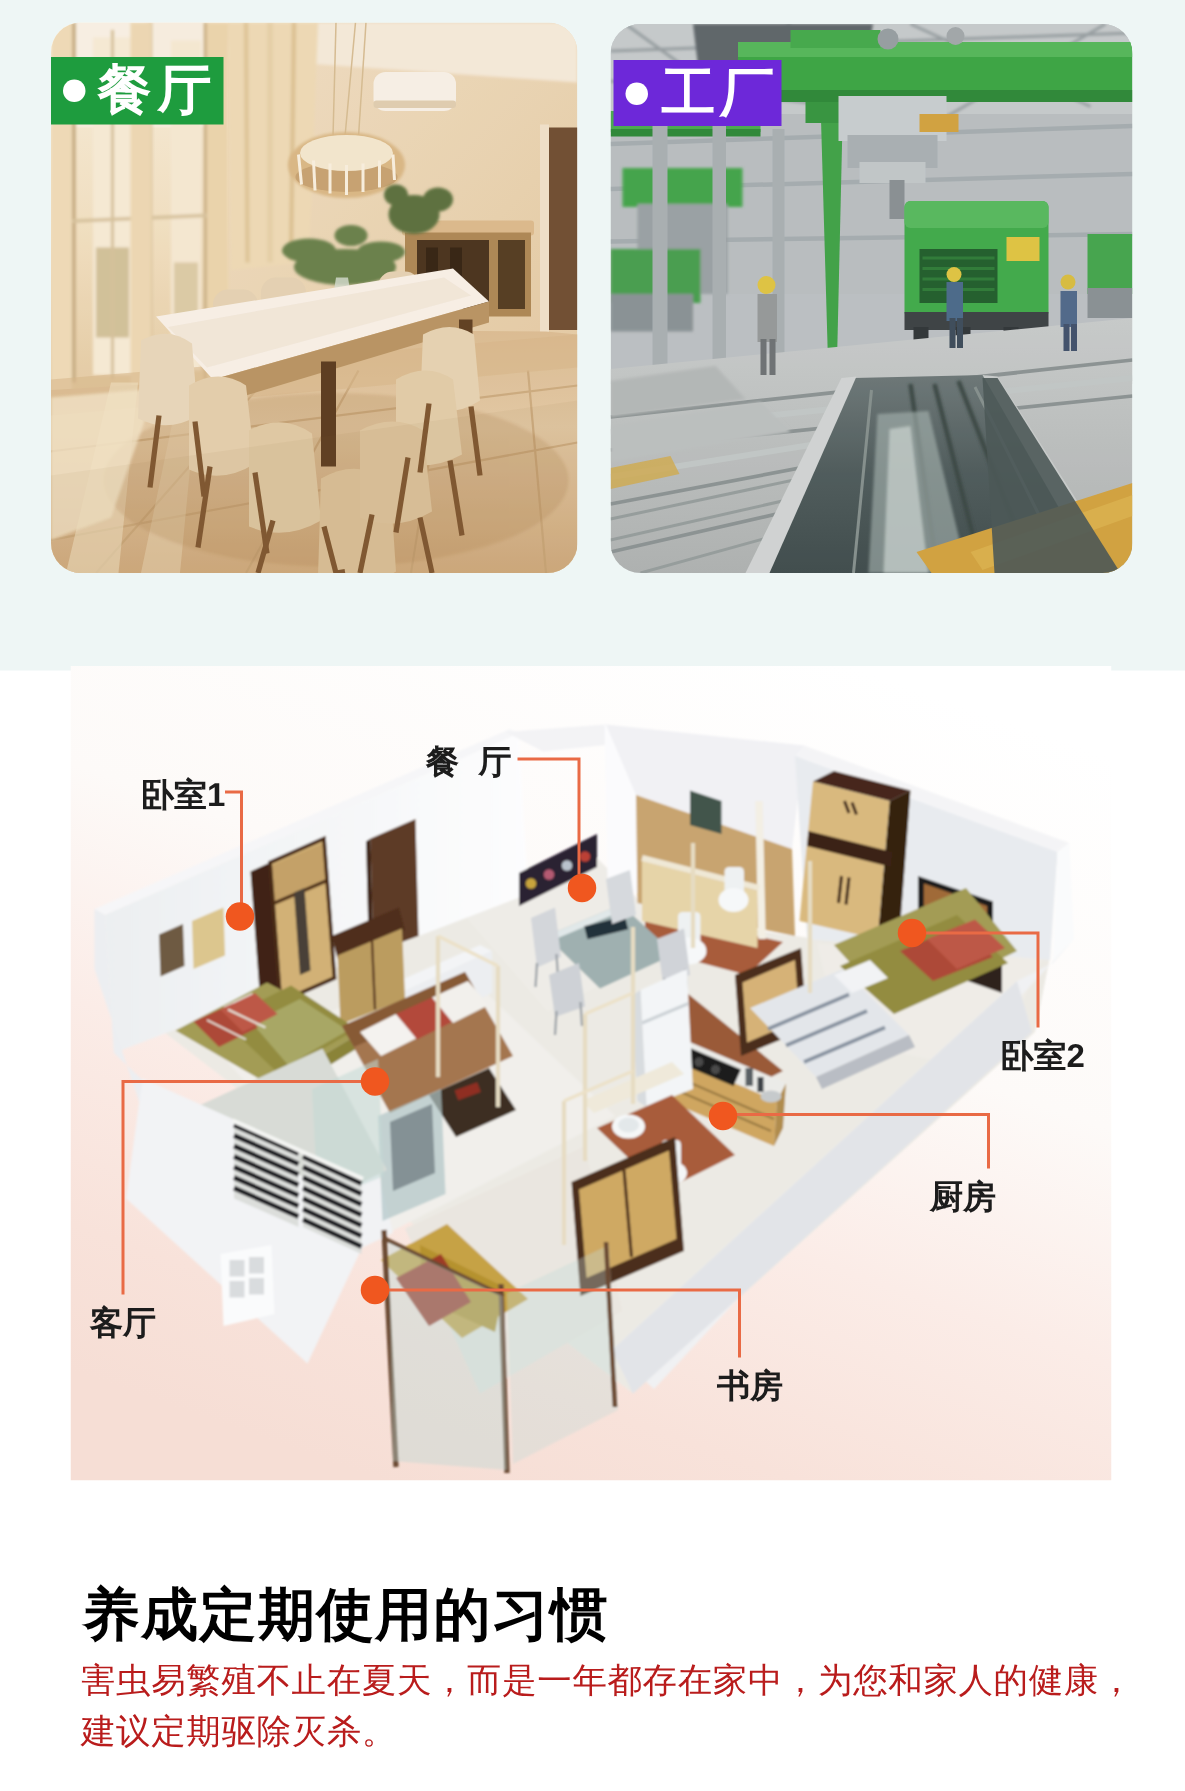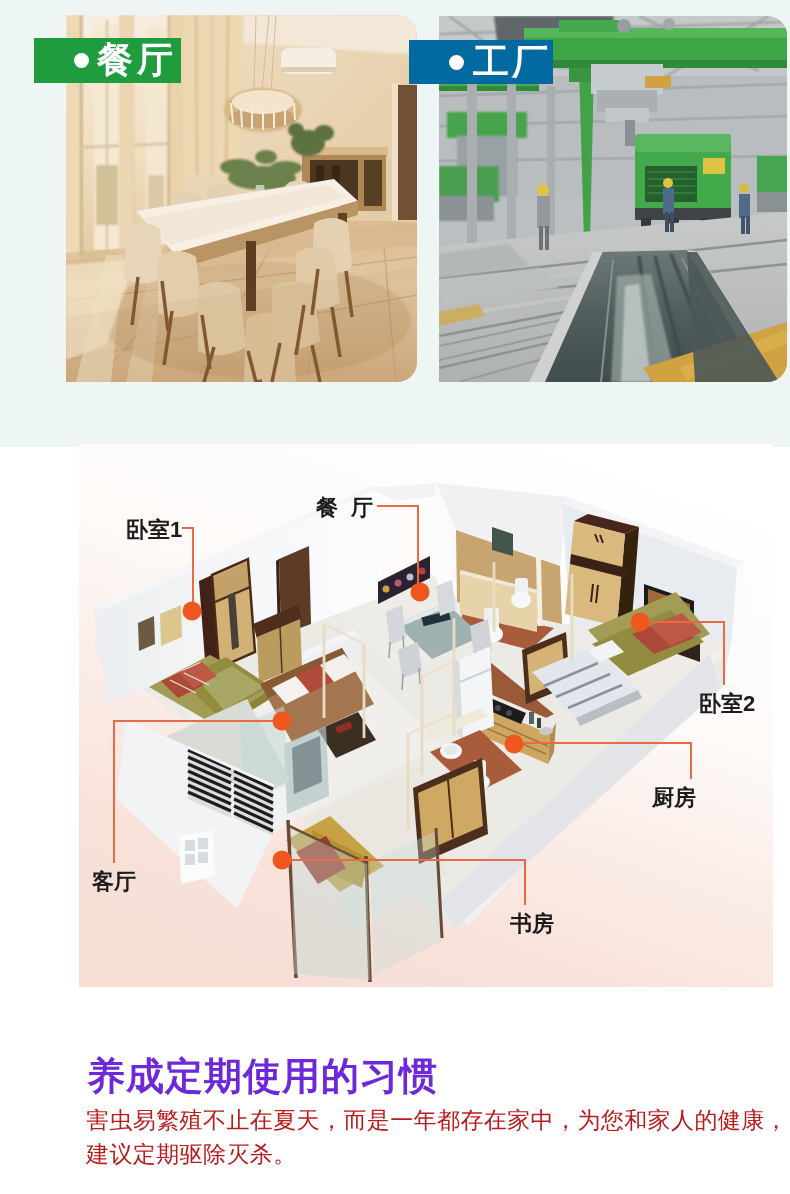--- a/index.html
+++ b/index.html
@@ -1,18 +1,18 @@
 <!DOCTYPE html>
 <html><head>
 <meta charset="utf-8">
 <style>
   html,body{margin:0;padding:0;}
   body{width:790px;height:1194px;position:relative;background:#ffffff;
        font-family:"Liberation Sans", sans-serif;overflow:hidden;}
-  .abs{position:absolute;padding-left:32px;}
+  .abs{position:absolute;}
 </style>
 </head>
 <body>
 
 <div class="abs" style="left:0;top:0;width:790px;height:447px;background:#eef6f5;"></div>
 
 <div class="abs" style="left:34px;top:15px;width:351px;height:367px;border-radius:20px;overflow:hidden;">
 <svg width="351" height="367" xmlns="http://www.w3.org/2000/svg">
 <defs>
 <linearGradient id="pwall" x1="0" y1="0" x2="1" y2="1">
@@ -343,21 +343,21 @@
 <rect x="300" y="178" width="11" height="24" fill="#50698a"></rect>
 <rect x="302" y="200" width="4" height="18" fill="#41506a"></rect>
         <rect x="307" y="200" width="4" height="18" fill="#41506a"></rect>
 <circle cx="305" cy="172" r="5" fill="#e0c23c"></circle>
 </g>
 
 <rect x="0" y="0" width="348" height="366" fill="#70808a" opacity="0.08"></rect>
 </svg>
 </div>
 
-<div class="abs" style="left:409px;top:40px;width:112px;height:44px;background:#0369a1;color:#fff;display:flex;align-items:center;">
+<div class="abs" style="left:409px;top:40px;width:112px;height:44px;background:#6d28d9;color:#fff;display:flex;align-items:center;">
   <span style="width:15px;height:15px;border-radius:50%;background:#fff;margin-left:8px;"></span>
   <span style="font-size:36px;font-weight:bold;margin-left:9px;letter-spacing:3px;">工厂</span>
 </div>
 
 <div class="abs" style="left:47px;top:444px;width:694px;height:543px;">
 <svg width="694" height="543" viewBox="47 470 694 543" xmlns="http://www.w3.org/2000/svg" font-family="Liberation Sans, sans-serif">
 <defs>
 <linearGradient id="bgpink" x1="0.75" y1="0" x2="0.3" y2="1">
   <stop offset="0" stop-color="#ffffff"></stop>
   <stop offset="0.38" stop-color="#fdfaf8"></stop>
@@ -678,15 +678,15 @@
 
 <text x="620" y="831">厨房</text>
 
 <text x="60" y="915">客厅</text>
 
 <text x="478" y="957">书房</text>
 </g>
 </svg>
 </div>
 
-<div class="abs" style="left:55px;top:1051px;font-size:38px;font-weight:bold;color:#6d28d9;letter-spacing:1px;">养成定期使用的习惯</div>
+<div class="abs" style="left:55px;top:1051px;font-size:38px;font-weight:bold;color:#000000;letter-spacing:1px;">养成定期使用的习惯</div>
 
 <div class="abs" style="left:54px;top:1103px;font-size:23px;letter-spacing:0.4px;color:#b91c1c;line-height:34px;white-space:nowrap;">害虫易繁殖不止在夏天，而是一年都存在家中，为您和家人的健康，<br>建议定期驱除灭杀。</div>
 
 </body></html>

